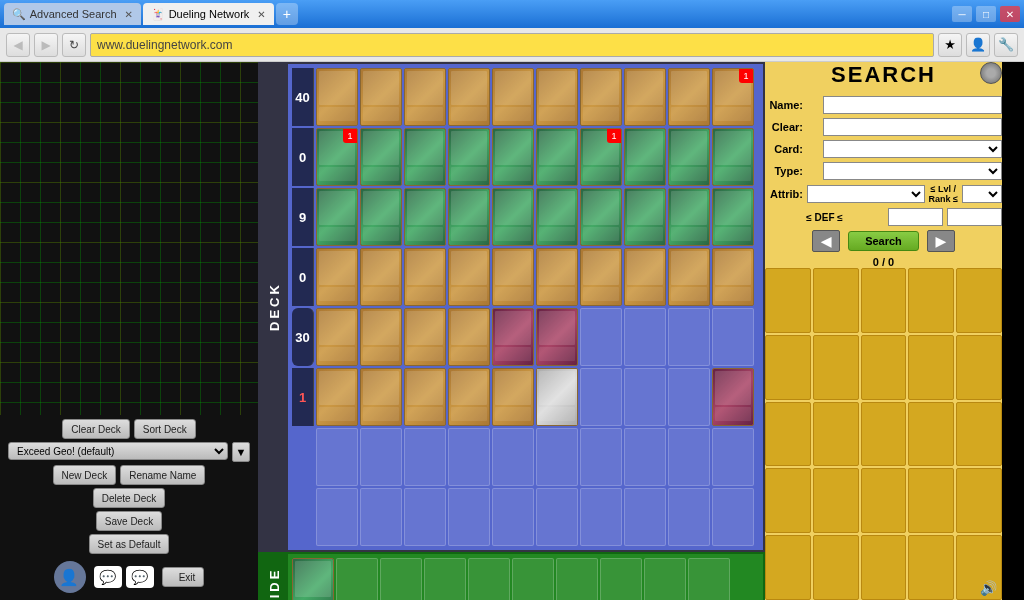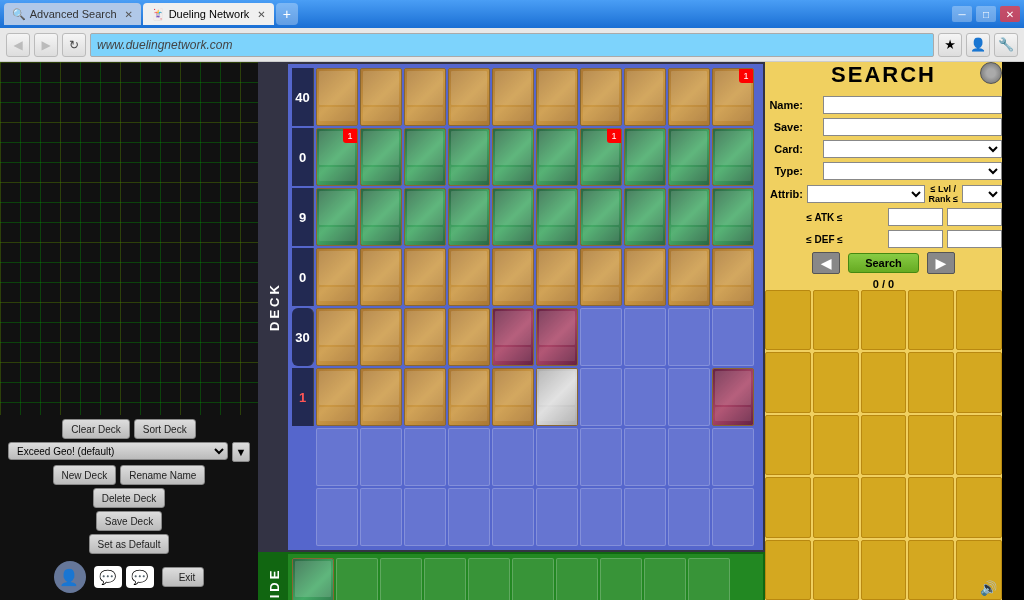--- a/index.html
+++ b/index.html
@@ -570,21 +570,21 @@
     <button class="win-btn">─</button>
     <button class="win-btn">□</button>
     <button class="win-btn close-btn">✕</button>
   </div>
 </div>
 
 <div id="nav-bar">
   <div class="nav-btn disabled">◀</div>
   <div class="nav-btn disabled">▶</div>
   <div class="nav-btn">↻</div>
-  <input class="nav-btn" id="address-bar" type="text" style="width: 500px; font-size: 12px; text-align: left; padding: 0px 6px; background: #7dd3fc; border: 1px solid rgb(170, 170, 170); font-style: italic;" value="www.duelingnetwork.com">
+  <input class="nav-btn" id="address-bar" type="text" style="width: 500px; font-size: 12px; text-align: left; padding: 0px 6px; background: #fde047; border: 1px solid rgb(170, 170, 170);" value="www.duelingnetwork.com">
   <div class="nav-right">
     <div class="nav-icon-btn">★</div>
     <div class="nav-icon-btn">👤</div>
     <div class="nav-icon-btn">🔧</div>
   </div>
 </div>
 
 <div id="main">
 
   <div id="left-panel">
@@ -896,21 +896,21 @@
       <div class="search-header">SEARCH</div>
       <div class="settings-circle"></div>
     </div>
 
     <div class="search-row">
       <span class="search-label">Name:</span>
       <input type="text" class="search-input" value="" style="">
     </div>
 
     <div class="search-row">
-      <span class="search-label">Save:</span>
+      <span class="search-label">Clear:</span>
       <input type="text" class="search-input" value="" style="">
     </div>
 
     <div class="search-row">
       <span class="search-label">Card:</span>
       <select class="search-select">
         <option value=""></option>
         <option value="monster">Monster</option>
         <option value="spell">Spell</option>
         <option value="trap">Trap</option>
@@ -928,25 +928,20 @@
       <span class="search-label">Attrib:</span>
       <select class="search-select" style="flex:1;">
         <option value=""></option>
       </select>
       <span style="font-size:9px; font-weight:bold; white-space:nowrap; text-align:center;">≤ Lvl /<br>Rank ≤</span>
       <select class="search-select" style="width:40px; flex:none;">
         <option></option>
       </select>
     </div>
 
-    <div class="atk-def-row">
-      <span class="atk-def-label">≤ ATK ≤</span>
-      <input type="text" class="atk-def-input" value="" style="">
-      <input type="text" class="atk-def-input" value="" style="">
-    </div>
 
     <div class="atk-def-row">
       <span class="atk-def-label">≤ DEF ≤</span>
       <input type="text" class="atk-def-input" value="" style="">
       <input type="text" class="atk-def-input" value="" style="">
     </div>
 
     <div class="search-btn-row">
       <div class="nav-arrow">◀</div>
       <button class="search-execute-btn">Search</button>

